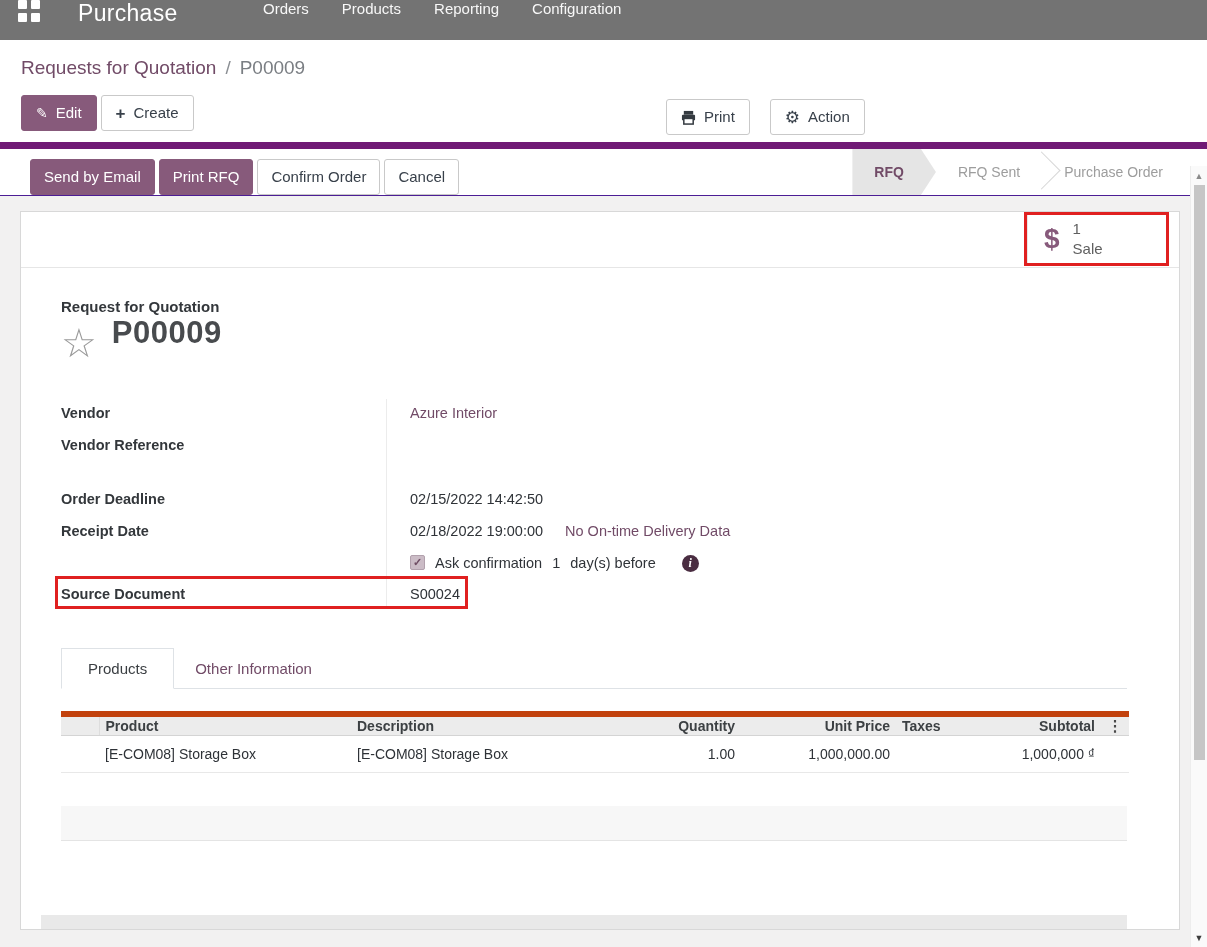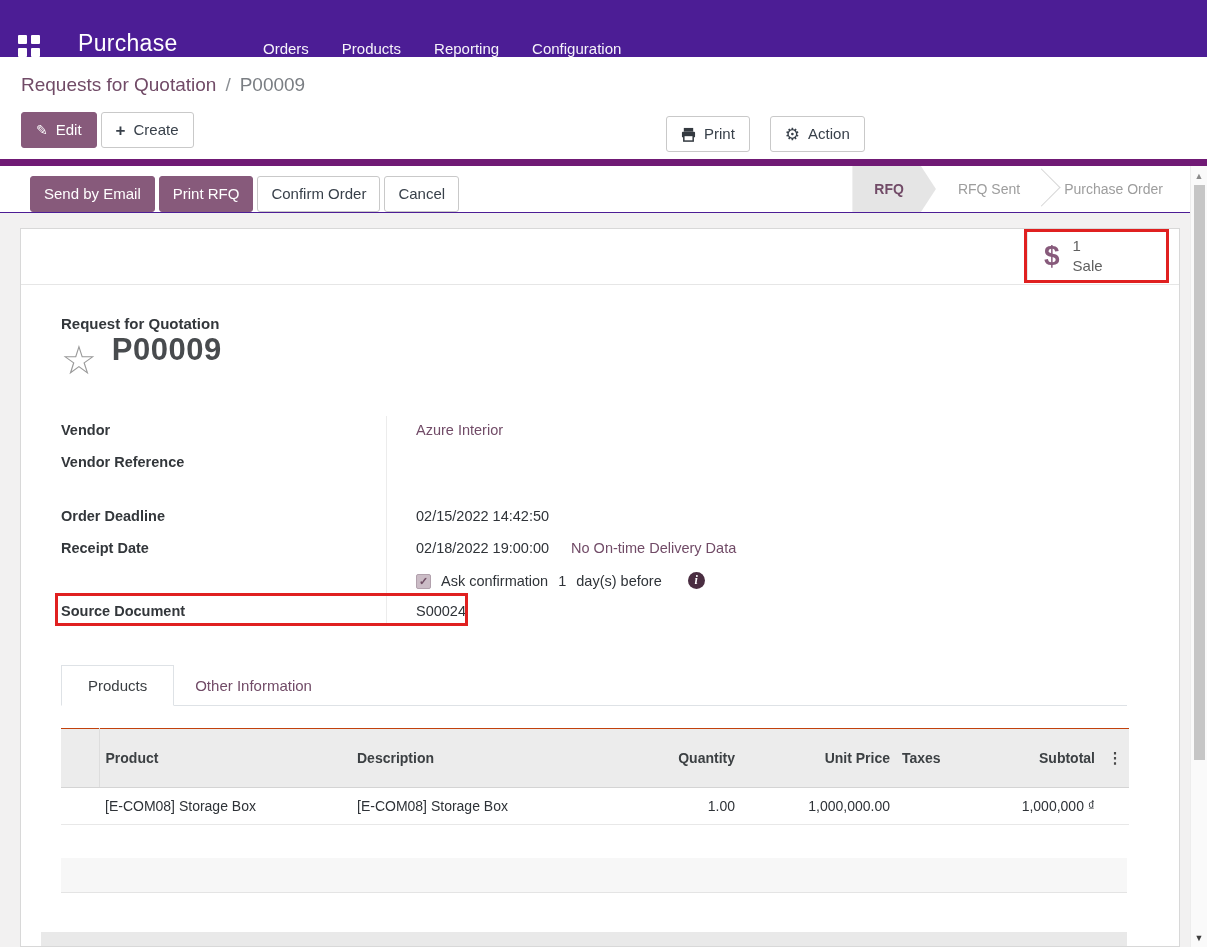--- a/index.html
+++ b/index.html
@@ -1,21 +1,21 @@
 <!DOCTYPE html>
 <html><head>
 <meta charset="utf-8">
 <style>
   * { margin:0; padding:0; box-sizing:border-box; }
   html,body { width:1207px; height:947px; overflow:hidden; background:#f2f1f1;
               font-family:"Liberation Sans", sans-serif; }
 
   
-  .topbar { position:relative; height:57px; background:#4c1d95; color:#fff;
-            display:flex; align-items:flex-end; }
+  .topbar { position:relative; height:40px; background:#737373; color:#fff;
+            display:flex; align-items:flex-start; }
   .apps-icon { margin-left:18px; width:22px; height:22px; display:grid;
                grid-template-columns:9px 9px; grid-template-rows:9px 9px; gap:4px; cursor:pointer; }
   .apps-icon span { background:#fff; border-radius:1px; }
   .app-name { position:absolute; left:78px; font-size:23px; font-weight:500; letter-spacing:.3px; cursor:pointer; }
   .topbar-menu { position:absolute; left:263px; display:flex; gap:33px; font-size:15px; }
   .topbar-menu span { cursor:pointer; color:rgba(255,255,255,.95); }
 
   
   .control-panel { position:relative; height:109px; background:#fff;
                    border-bottom:7px solid #701a75; padding:17px 0 0 21px; }
@@ -66,21 +66,21 @@
   .doc-type { font-size:15px; font-weight:bold; color:#33373b; }
   .title-row { display:flex; align-items:flex-end; gap:15px; margin-top:0; }
   .star { font-size:40px; color:#9a9a9a; line-height:.9; cursor:pointer; margin-bottom:-10px; }
   .doc-number { font-size:31px; font-weight:bold; color:#484b4e; letter-spacing:.5px; }
 
   .fields { margin-top:46px; width:720px; font-size:14.5px; position:relative; }
   .fields::before { content:""; position:absolute; left:325px; top:2px; bottom:2px;
                     width:1px; background:#ececec; }
   .frow { display:flex; min-height:32px; align-items:center; position:relative; }
   .flabel { width:325px; font-weight:bold; color:#33373b; }
-  .fvalue { flex:1; padding-left:14px; display:flex; align-items:flex-end; gap:22px; color:#2f3338;margin-left:16px; }
+  .fvalue { flex:1; padding-left:24px; display:flex; align-items:flex-start; gap:22px; color:#2f3338; }
   .fgap { height:22px; }
   .link { color:#714B67; cursor:pointer; }
   .checkline { gap:10px; }
   .checkbox { width:15px; height:15px; background:#cbbcc6; border:1px solid #b2a1ad; border-radius:2px;
               display:flex; align-items:center; justify-content:center; cursor:pointer; }
   .checkbox span { color:#6f4d63; font-size:11px; font-weight:bold; line-height:1; }
   .info-icon { width:17px; height:17px; border-radius:50%; background:#4a2d41; color:#fff;
                display:flex; align-items:center; justify-content:center; margin-left:16px;
                font-family:"Liberation Serif", serif; font-style:italic; font-weight:bold;
                font-size:12px; cursor:pointer; }
@@ -89,22 +89,22 @@
              border:3px solid #E02020; pointer-events:none; }
 
   .tabs { margin-top:40px; border-bottom:1px solid #dee2e6; display:flex; align-items:flex-end; }
   .tab { font-size:15px; padding:11px 26px; cursor:pointer; }
   .tab.active { background:#fff; border:1px solid #dee2e6; border-bottom:1px solid #fff;
                 margin-bottom:-1px; color:#3a3e42; }
   .tab.inactive { color:#714B67; padding:11px 21px; }
 
   .lines { margin-top:22px; }
   table { width:100%; border-collapse:collapse; font-size:14px; table-layout:fixed; }
-  thead th { background:#ececec; border-top:1px solid #c2410c; border-bottom:1px solid #d4d4d4;
-             padding:20px 6px; font-weight:bold; color:#3c4043; text-align:left; }
+  thead th { background:#ececec; border-top:6px solid #c2410c; border-bottom:1px solid #d4d4d4;
+             padding:0 6px; font-weight:bold; color:#3c4043; text-align:left; }
   thead th.handle { border-right:1px solid #ddd; }
   thead th.num { text-align:right; }
   thead th.dots { text-align:center; color:#4a4a4a; font-size:15px; cursor:pointer; }
   tbody td { padding:10px 6px; border-bottom:1px solid #e8e8e8; color:#2e3237; }
   tbody td.num { text-align:right; }
   tbody tr { cursor:pointer; }
 
   .empty-row-1 { height:34px; border-bottom:1px solid #e9e9e9; }
   .gray-row { height:35px; background:#f7f7f7; border-bottom:1px solid #e4e4e4; margin-top:-1px; }
   .empty-row-2 { height:31px; }

